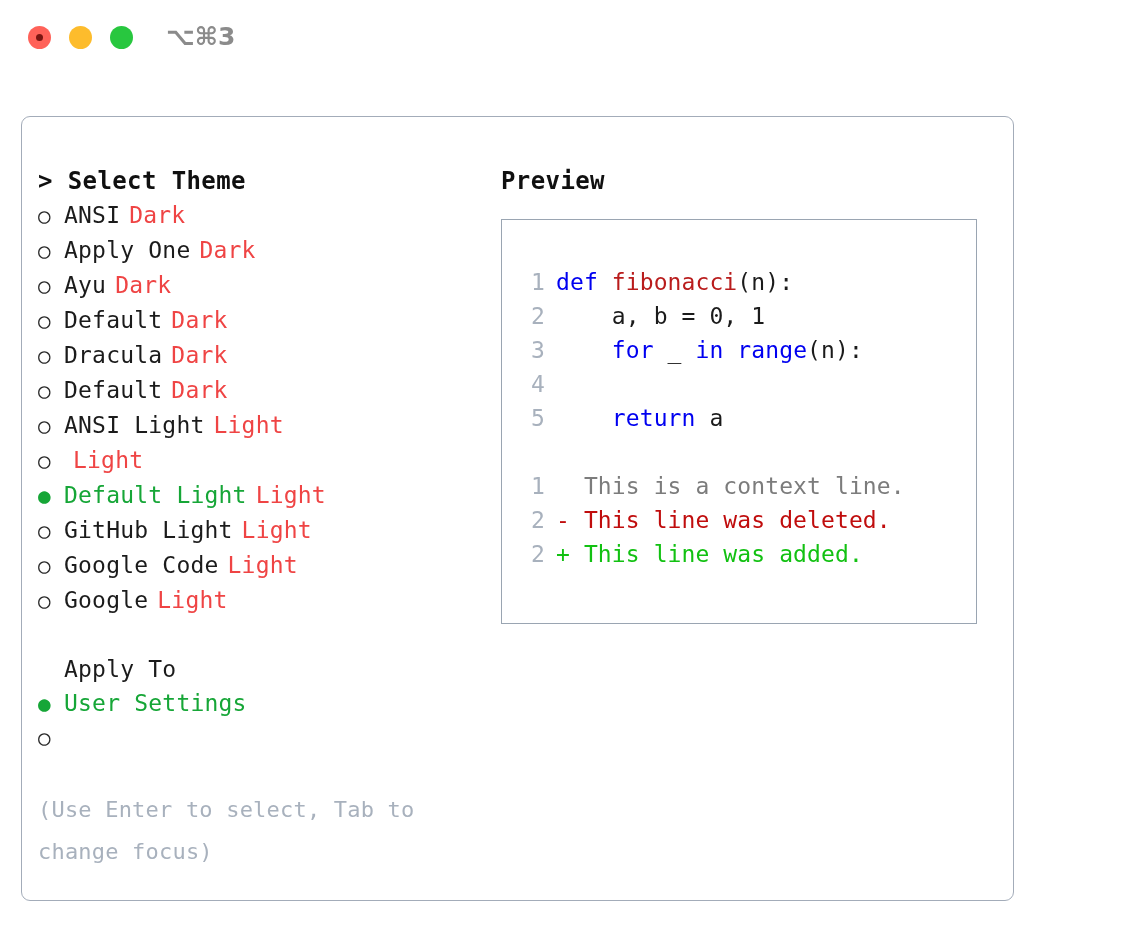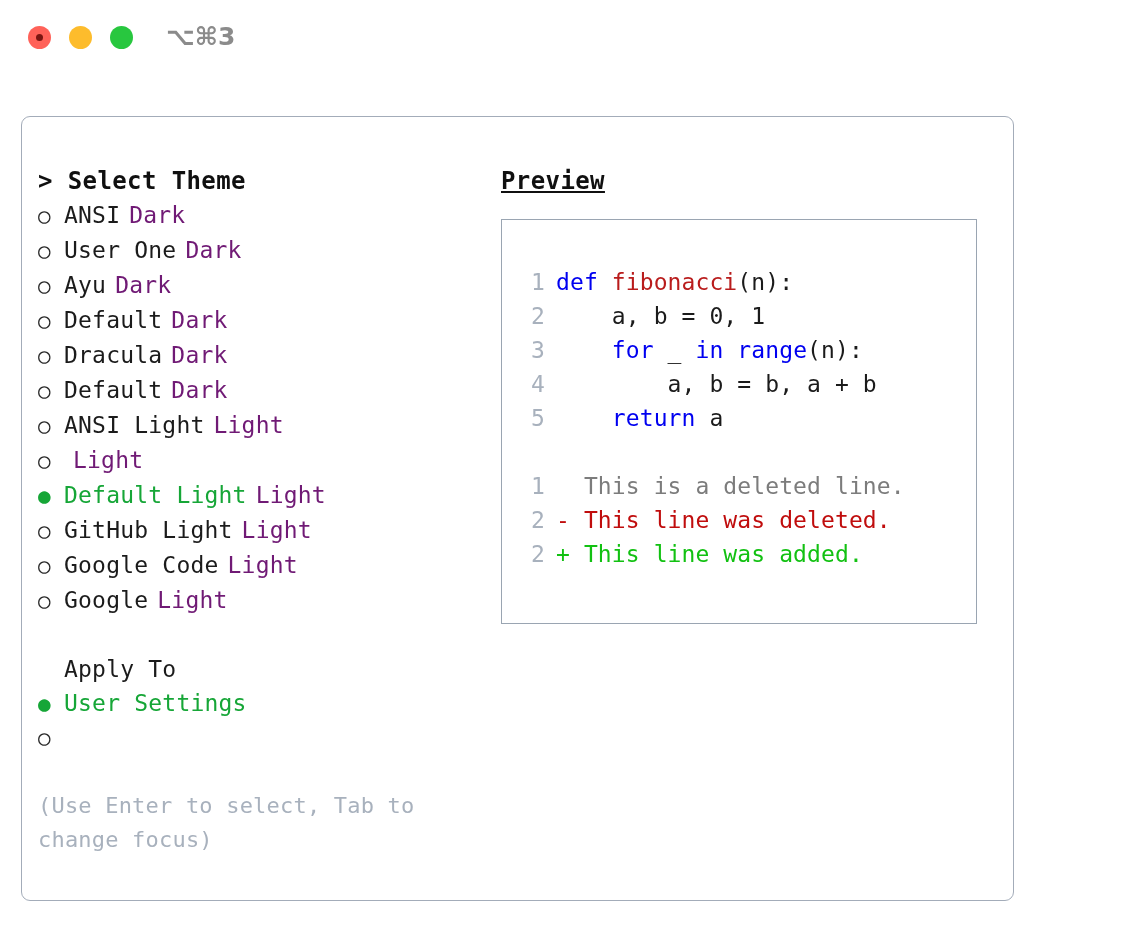--- a/index.html
+++ b/index.html
@@ -115,57 +115,56 @@
     width: 26px;
     flex: none;
     font-size: 21px;
     color: #2a2a2a;
     line-height: 34px;
   }
   .marker.on { color: #16a637; }
   .opt-label { color: #1b1b1b; }
   .opt-row.selected .opt-label { color: #16a637; }
   .opt-tag {
-    color: #701a75;
+    color: #ef4444;
     margin-left: 9px;
   }
 
   .section-title {
     font-size: 23px;
     color: #1b1b1b;
     line-height: 34px;
     padding-left: 26px;
     white-space: pre;
     letter-spacing: 0.2px;
   }
   .spacer-row { height: 34px; }
 
   .hint {
     margin-top: 34px;
     font-size: 22px;
     color: #a8b1bd;
-    line-height: 34px;
+    line-height: 42px;
     width: 404px;
     letter-spacing: 0.2px;
   }
 
   
   .right-col {
     position: absolute;
     left: 479px;
     top: 47px;
     width: 490px;
   }
   .preview-header {
     font-size: 24px;
     font-weight: bold;
     color: #101010;
     line-height: 34px;
     letter-spacing: 0.4px;
-    text-decoration: underline;
   }
   .preview-box {
     margin-top: 21px;
     width: 476px;
     height: 405px;
     border: 1.7px solid #9aa5b2;
     box-sizing: border-box;
     background: #ffffff;
     position: relative;
   }
@@ -213,21 +212,21 @@
     </div>
     <div class="title-shortcut">⌥⌘3</div>
   </div>
 
   <div class="panel">
 
     <div class="left-col">
       <div class="list-header">&gt; Select Theme</div>
       <div id="theme-list">
           <div class="opt-row"><span class="marker">○</span><span class="opt-label">ANSI</span><span class="opt-tag">Dark</span></div>
-          <div class="opt-row"><span class="marker">○</span><span class="opt-label">User One</span><span class="opt-tag">Dark</span></div>
+          <div class="opt-row"><span class="marker">○</span><span class="opt-label">Apply One</span><span class="opt-tag">Dark</span></div>
           <div class="opt-row"><span class="marker">○</span><span class="opt-label">Ayu</span><span class="opt-tag">Dark</span></div>
           <div class="opt-row"><span class="marker">○</span><span class="opt-label">Default</span><span class="opt-tag">Dark</span></div>
           <div class="opt-row"><span class="marker">○</span><span class="opt-label">Dracula</span><span class="opt-tag">Dark</span></div>
           <div class="opt-row"><span class="marker">○</span><span class="opt-label">Default</span><span class="opt-tag">Dark</span></div>
           <div class="opt-row"><span class="marker">○</span><span class="opt-label">ANSI Light</span><span class="opt-tag">Light</span></div>
           <div class="opt-row"><span class="marker">○</span><span class="opt-tag">Light</span></div>
           <div class="opt-row selected"><span class="marker on">●</span><span class="opt-label">Default Light</span><span class="opt-tag">Light</span></div>
           <div class="opt-row"><span class="marker">○</span><span class="opt-label">GitHub Light</span><span class="opt-tag">Light</span></div>
           <div class="opt-row"><span class="marker">○</span><span class="opt-label">Google Code</span><span class="opt-tag">Light</span></div>
           <div class="opt-row"><span class="marker">○</span><span class="opt-label">Google</span><span class="opt-tag">Light</span></div>
@@ -245,26 +244,26 @@
     </div>
 
     <div class="right-col">
       <div class="preview-header">Preview</div>
       <div class="preview-box">
         <div class="code-area">
           <div id="code-lines">
               <div class="code-line"><span class="lineno">1</span><span class="code-text"><span class="tok-kw">def </span><span class="tok-fn">fibonacci</span><span class="tok-plain">(n):</span></span></div>
               <div class="code-line"><span class="lineno">2</span><span class="code-text"><span class="tok-plain">    a, b = 0, 1</span></span></div>
               <div class="code-line"><span class="lineno">3</span><span class="code-text"><span class="tok-plain">    </span><span class="tok-kw">for</span><span class="tok-plain"> _ </span><span class="tok-kw">in</span><span class="tok-plain"> </span><span class="tok-kw">range</span><span class="tok-plain">(n):</span></span></div>
-              <div class="code-line"><span class="lineno">4</span><span class="code-text"><span class="tok-plain">        a, b = b, a + b</span></span></div>
+              <div class="code-line"><span class="lineno">4</span></div>
               <div class="code-line"><span class="lineno">5</span><span class="code-text"><span class="tok-plain">    </span><span class="tok-kw">return</span><span class="tok-plain"> a</span></span></div>
             </div>
           <div class="gap-line"></div>
           <div id="diff-lines">
-              <div class="code-line"><span class="lineno">1</span><span class="diff-ctx">  This is a deleted line.</span></div>
+              <div class="code-line"><span class="lineno">1</span><span class="diff-ctx">  This is a context line.</span></div>
               <div class="code-line"><span class="lineno">2</span><span class="diff-del">- This line was deleted.</span></div>
               <div class="code-line"><span class="lineno">2</span><span class="diff-add">+ This line was added.</span></div>
             </div>
         </div>
       </div>
     </div>
 
   </div>
 </div>
 

